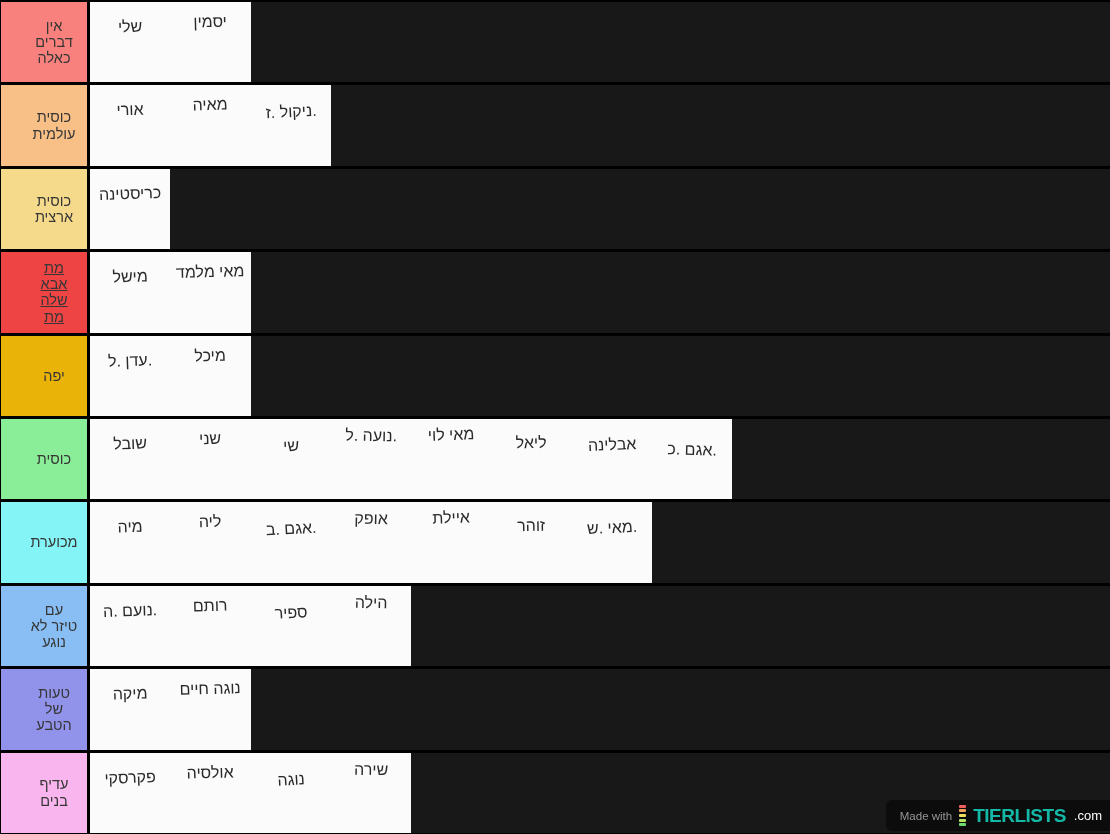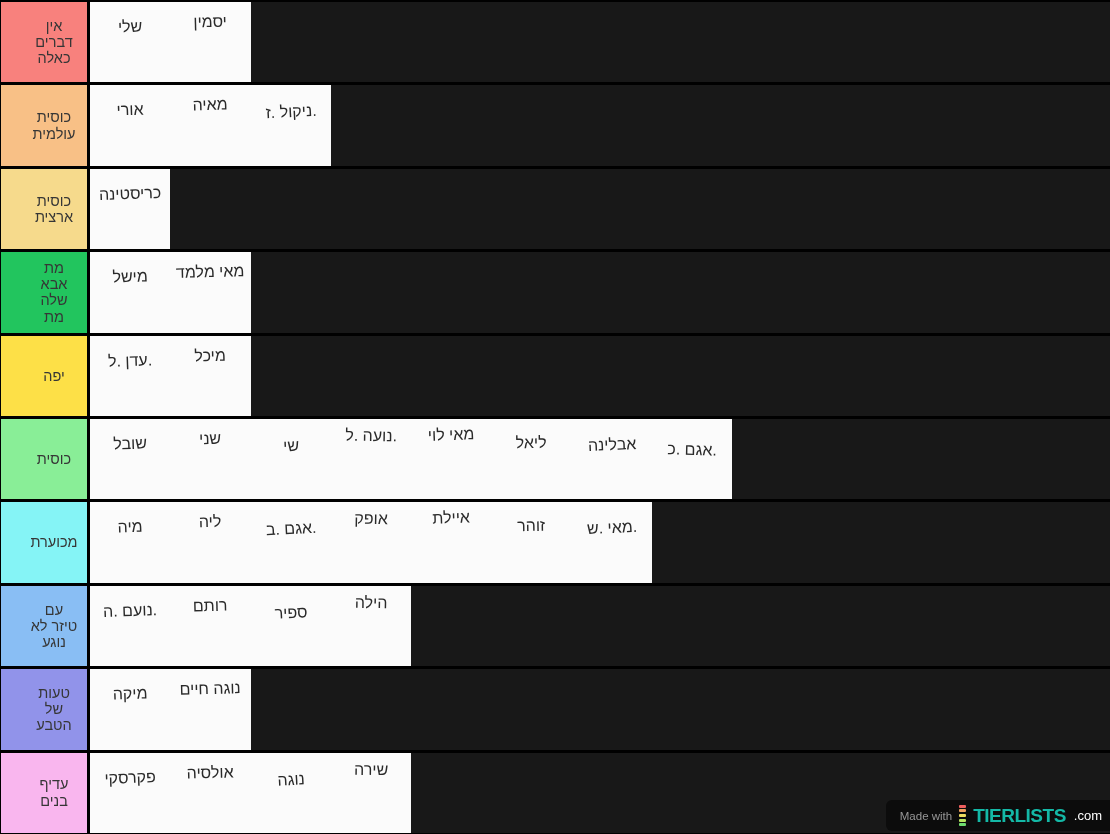--- a/index.html
+++ b/index.html
@@ -119,35 +119,35 @@
     <div class="row">
       <div class="tier-label" style="background: rgb(246, 218, 140);">כוסית
 ארצית</div>
       <div class="tile-area">
         <div class="tile">
           <span class="nm">כריסטינה</span>
         </div>
       </div>
     </div>
     <div class="row">
-      <div class="tier-label" style="background: #22c55e;">מת
+      <div class="tier-label" style="background: #ef4444; text-decoration: underline;">מת
 אבא
 שלה
 מת</div>
       <div class="tile-area">
         <div class="tile">
           <span class="nm">מישל</span>
         </div>
         <div class="tile">
           <span class="nm">מאי מלמד</span>
         </div>
       </div>
     </div>
     <div class="row">
-      <div class="tier-label" style="background: #fde047;">יפה</div>
+      <div class="tier-label" style="background: #eab308;">יפה</div>
       <div class="tile-area">
         <div class="tile">
           <span class="nm">עדן .ל.</span>
         </div>
         <div class="tile">
           <span class="nm">מיכל</span>
         </div>
       </div>
     </div>
     <div class="row">

